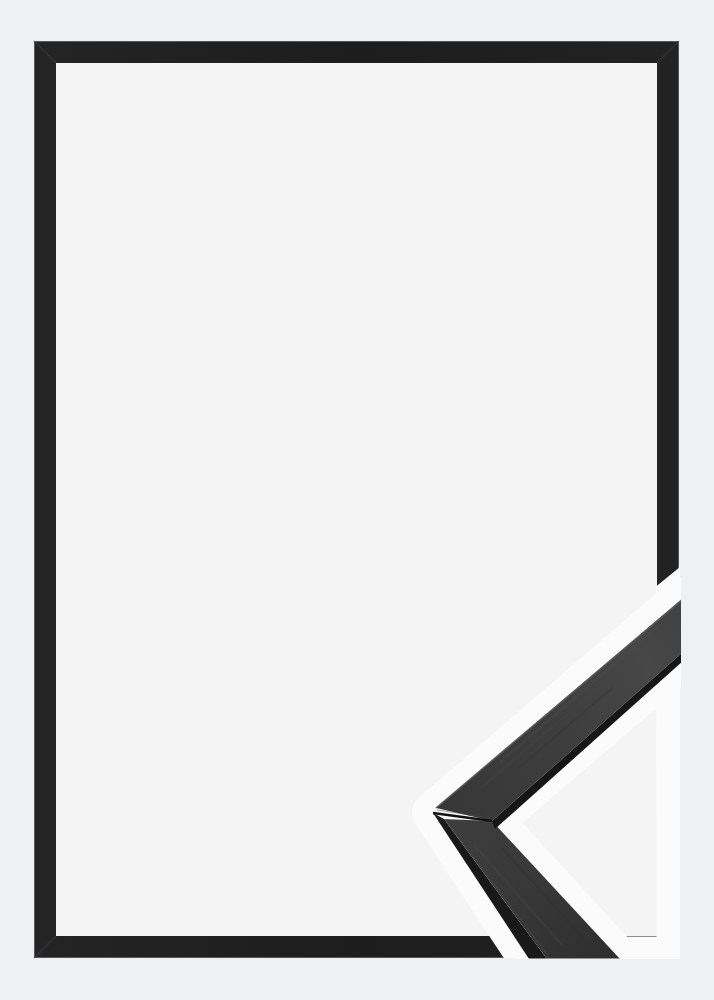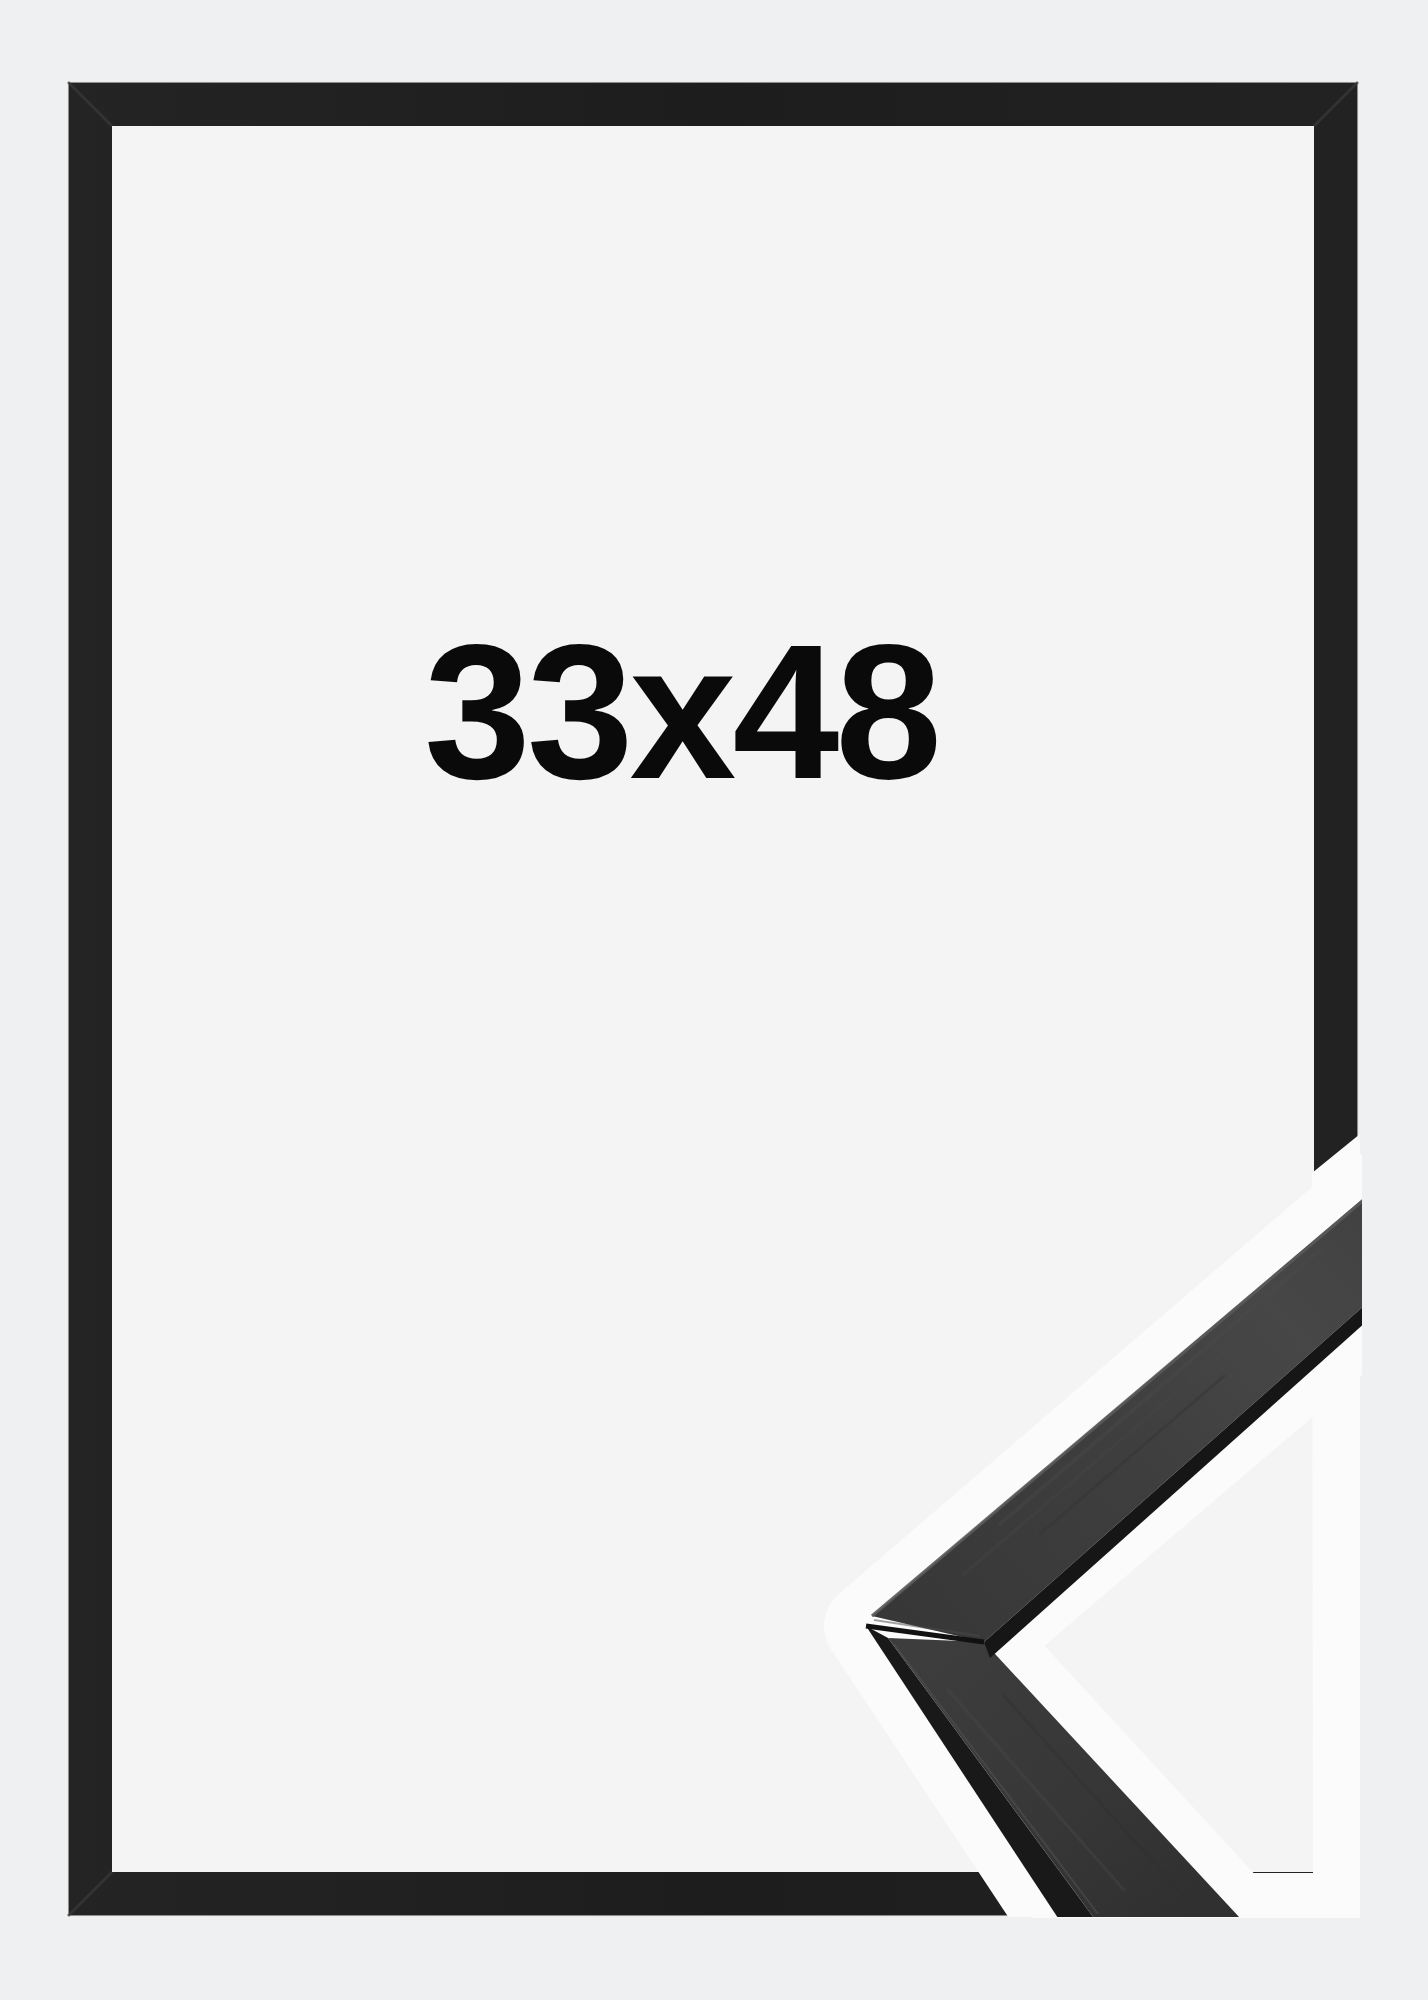--- a/index.html
+++ b/index.html
@@ -103,15 +103,14 @@
       <g stroke-linecap="round">
         <line x1="660" y1="625" x2="500" y2="762" stroke="#4c4c4c" stroke-width="2" opacity="0.35"></line>
         <line x1="640" y1="652" x2="482" y2="787" stroke="#474747" stroke-width="1.6" opacity="0.35"></line>
         <line x1="612" y1="688" x2="520" y2="767" stroke="#333333" stroke-width="1.4" opacity="0.4"></line>
         <line x1="474" y1="845" x2="562" y2="945" stroke="#4a4a4a" stroke-width="1.6" opacity="0.35"></line>
         <line x1="502" y1="848" x2="592" y2="948" stroke="#303030" stroke-width="1.4" opacity="0.4"></line>
       </g>
     </g>
   </svg>
 
-  <div class="size-label">33x48</div>
 
 </div>
 
 </body></html>

